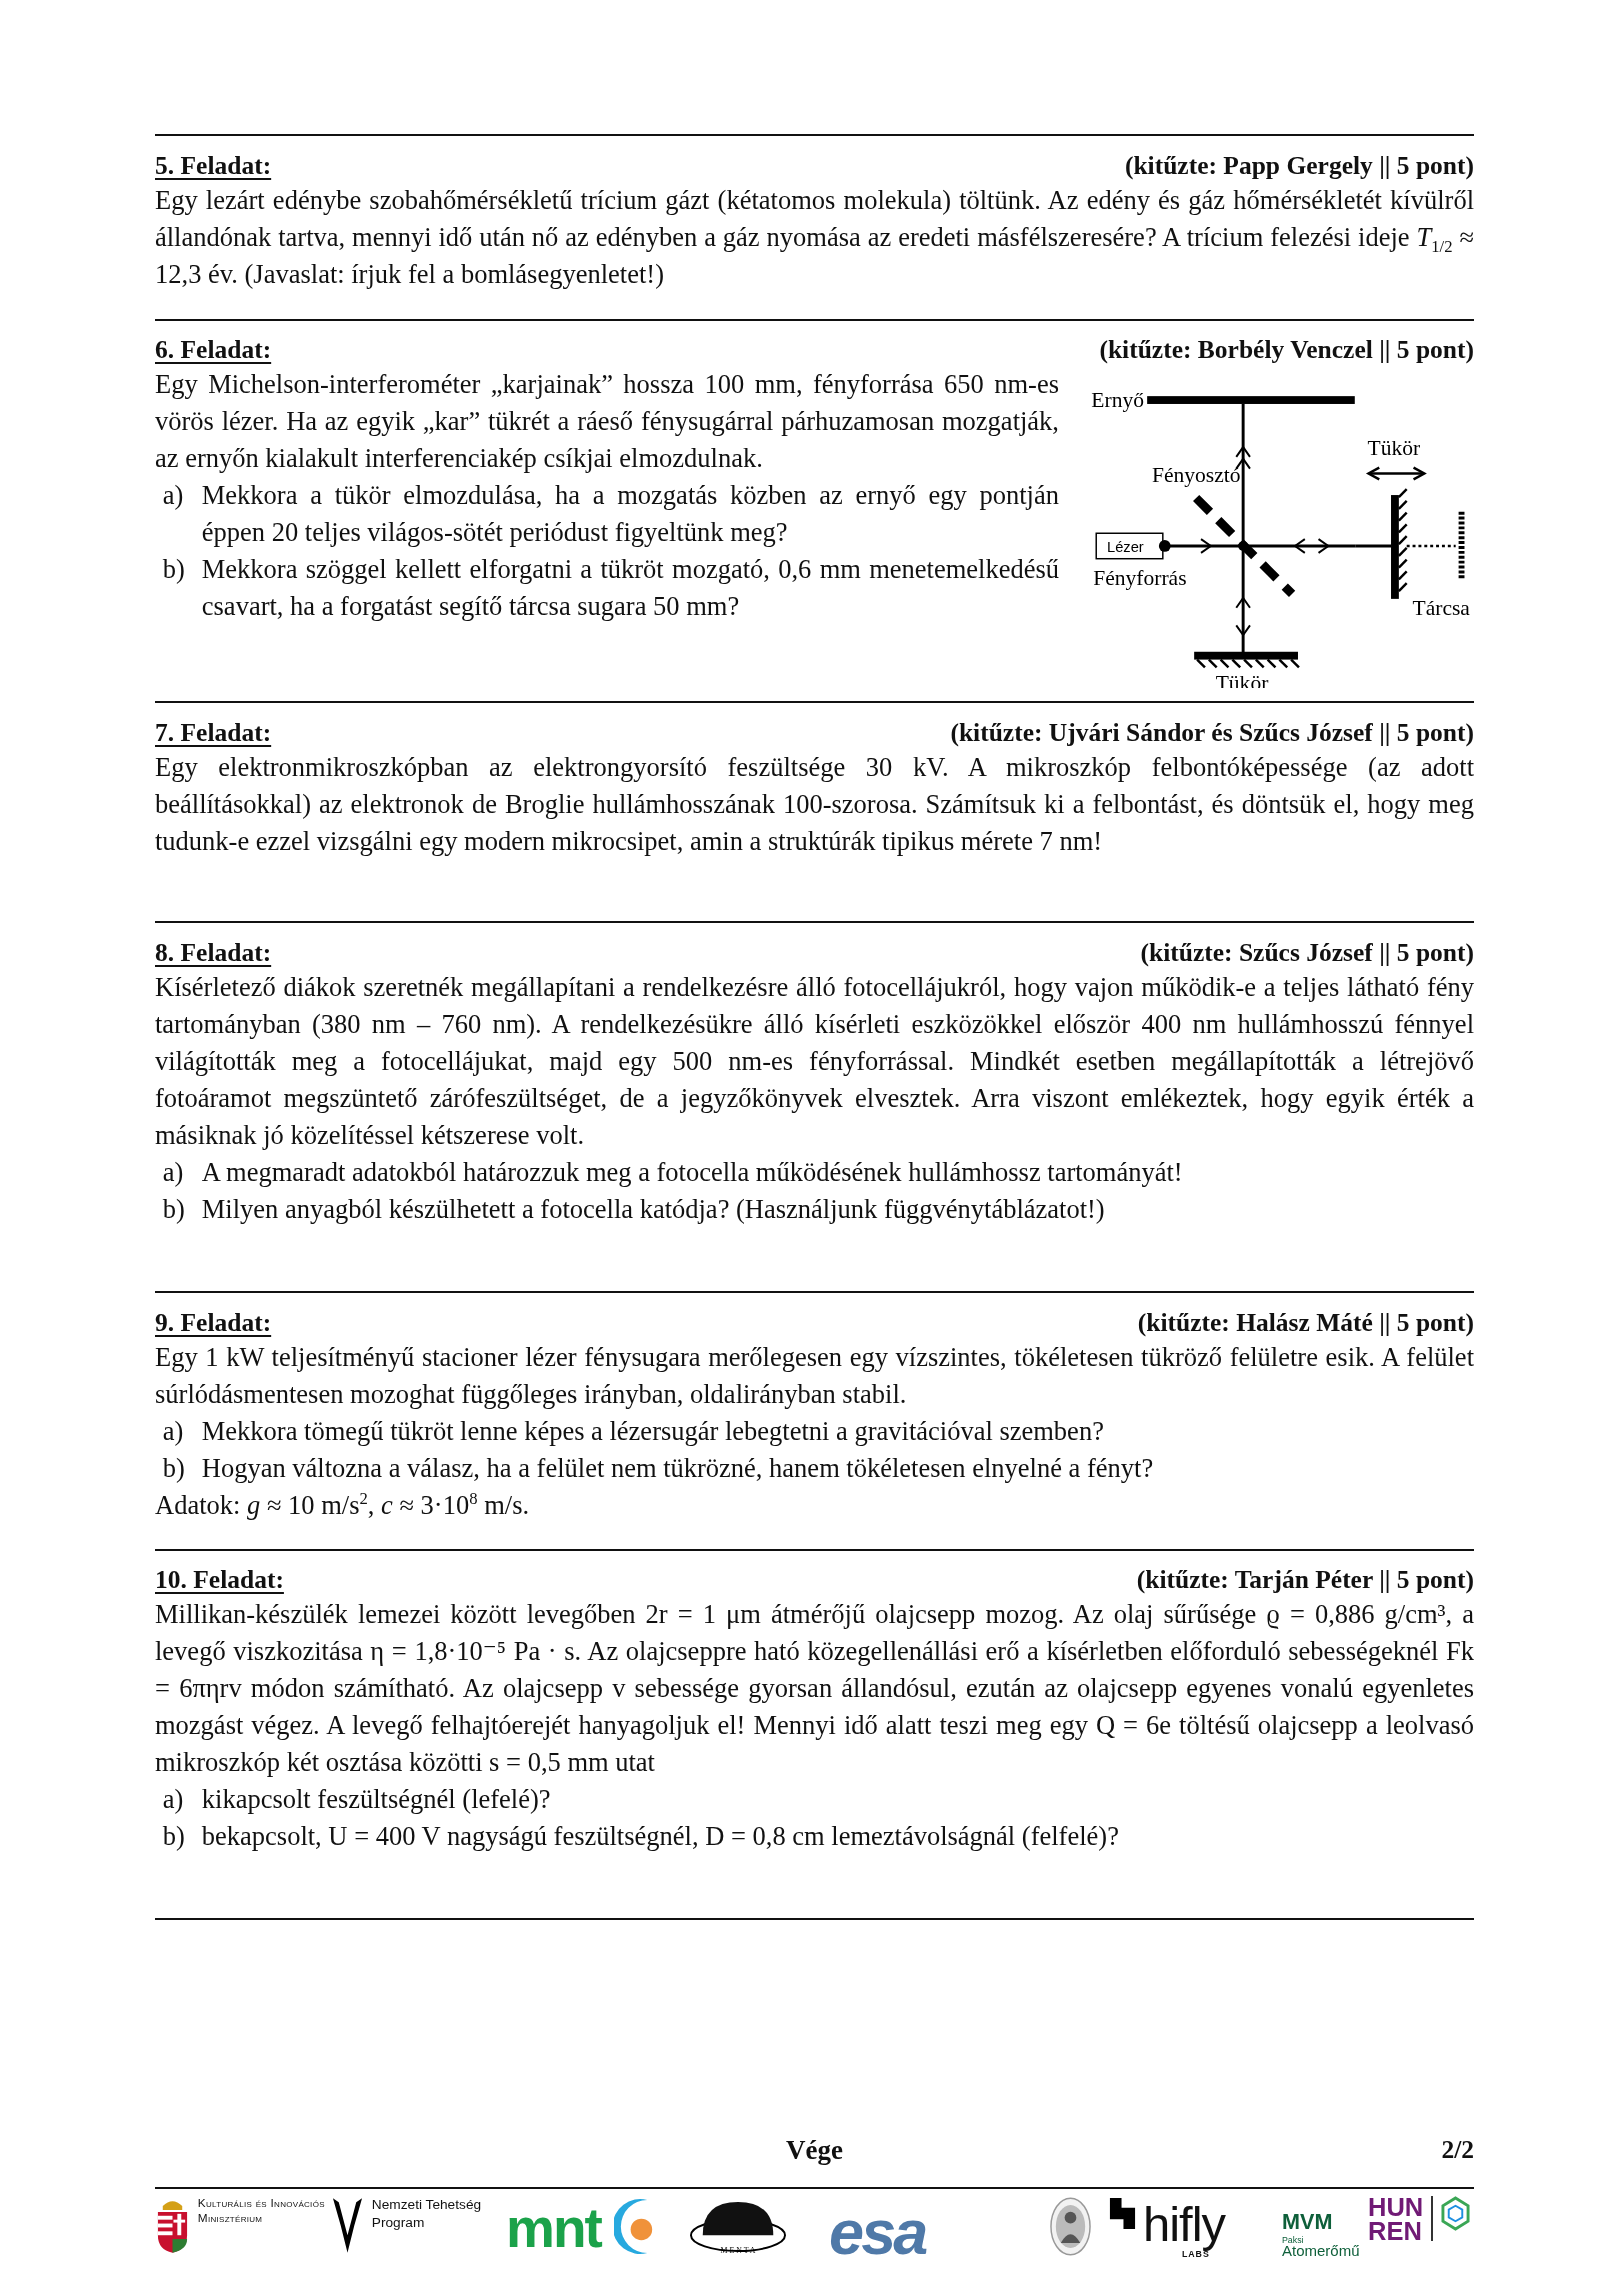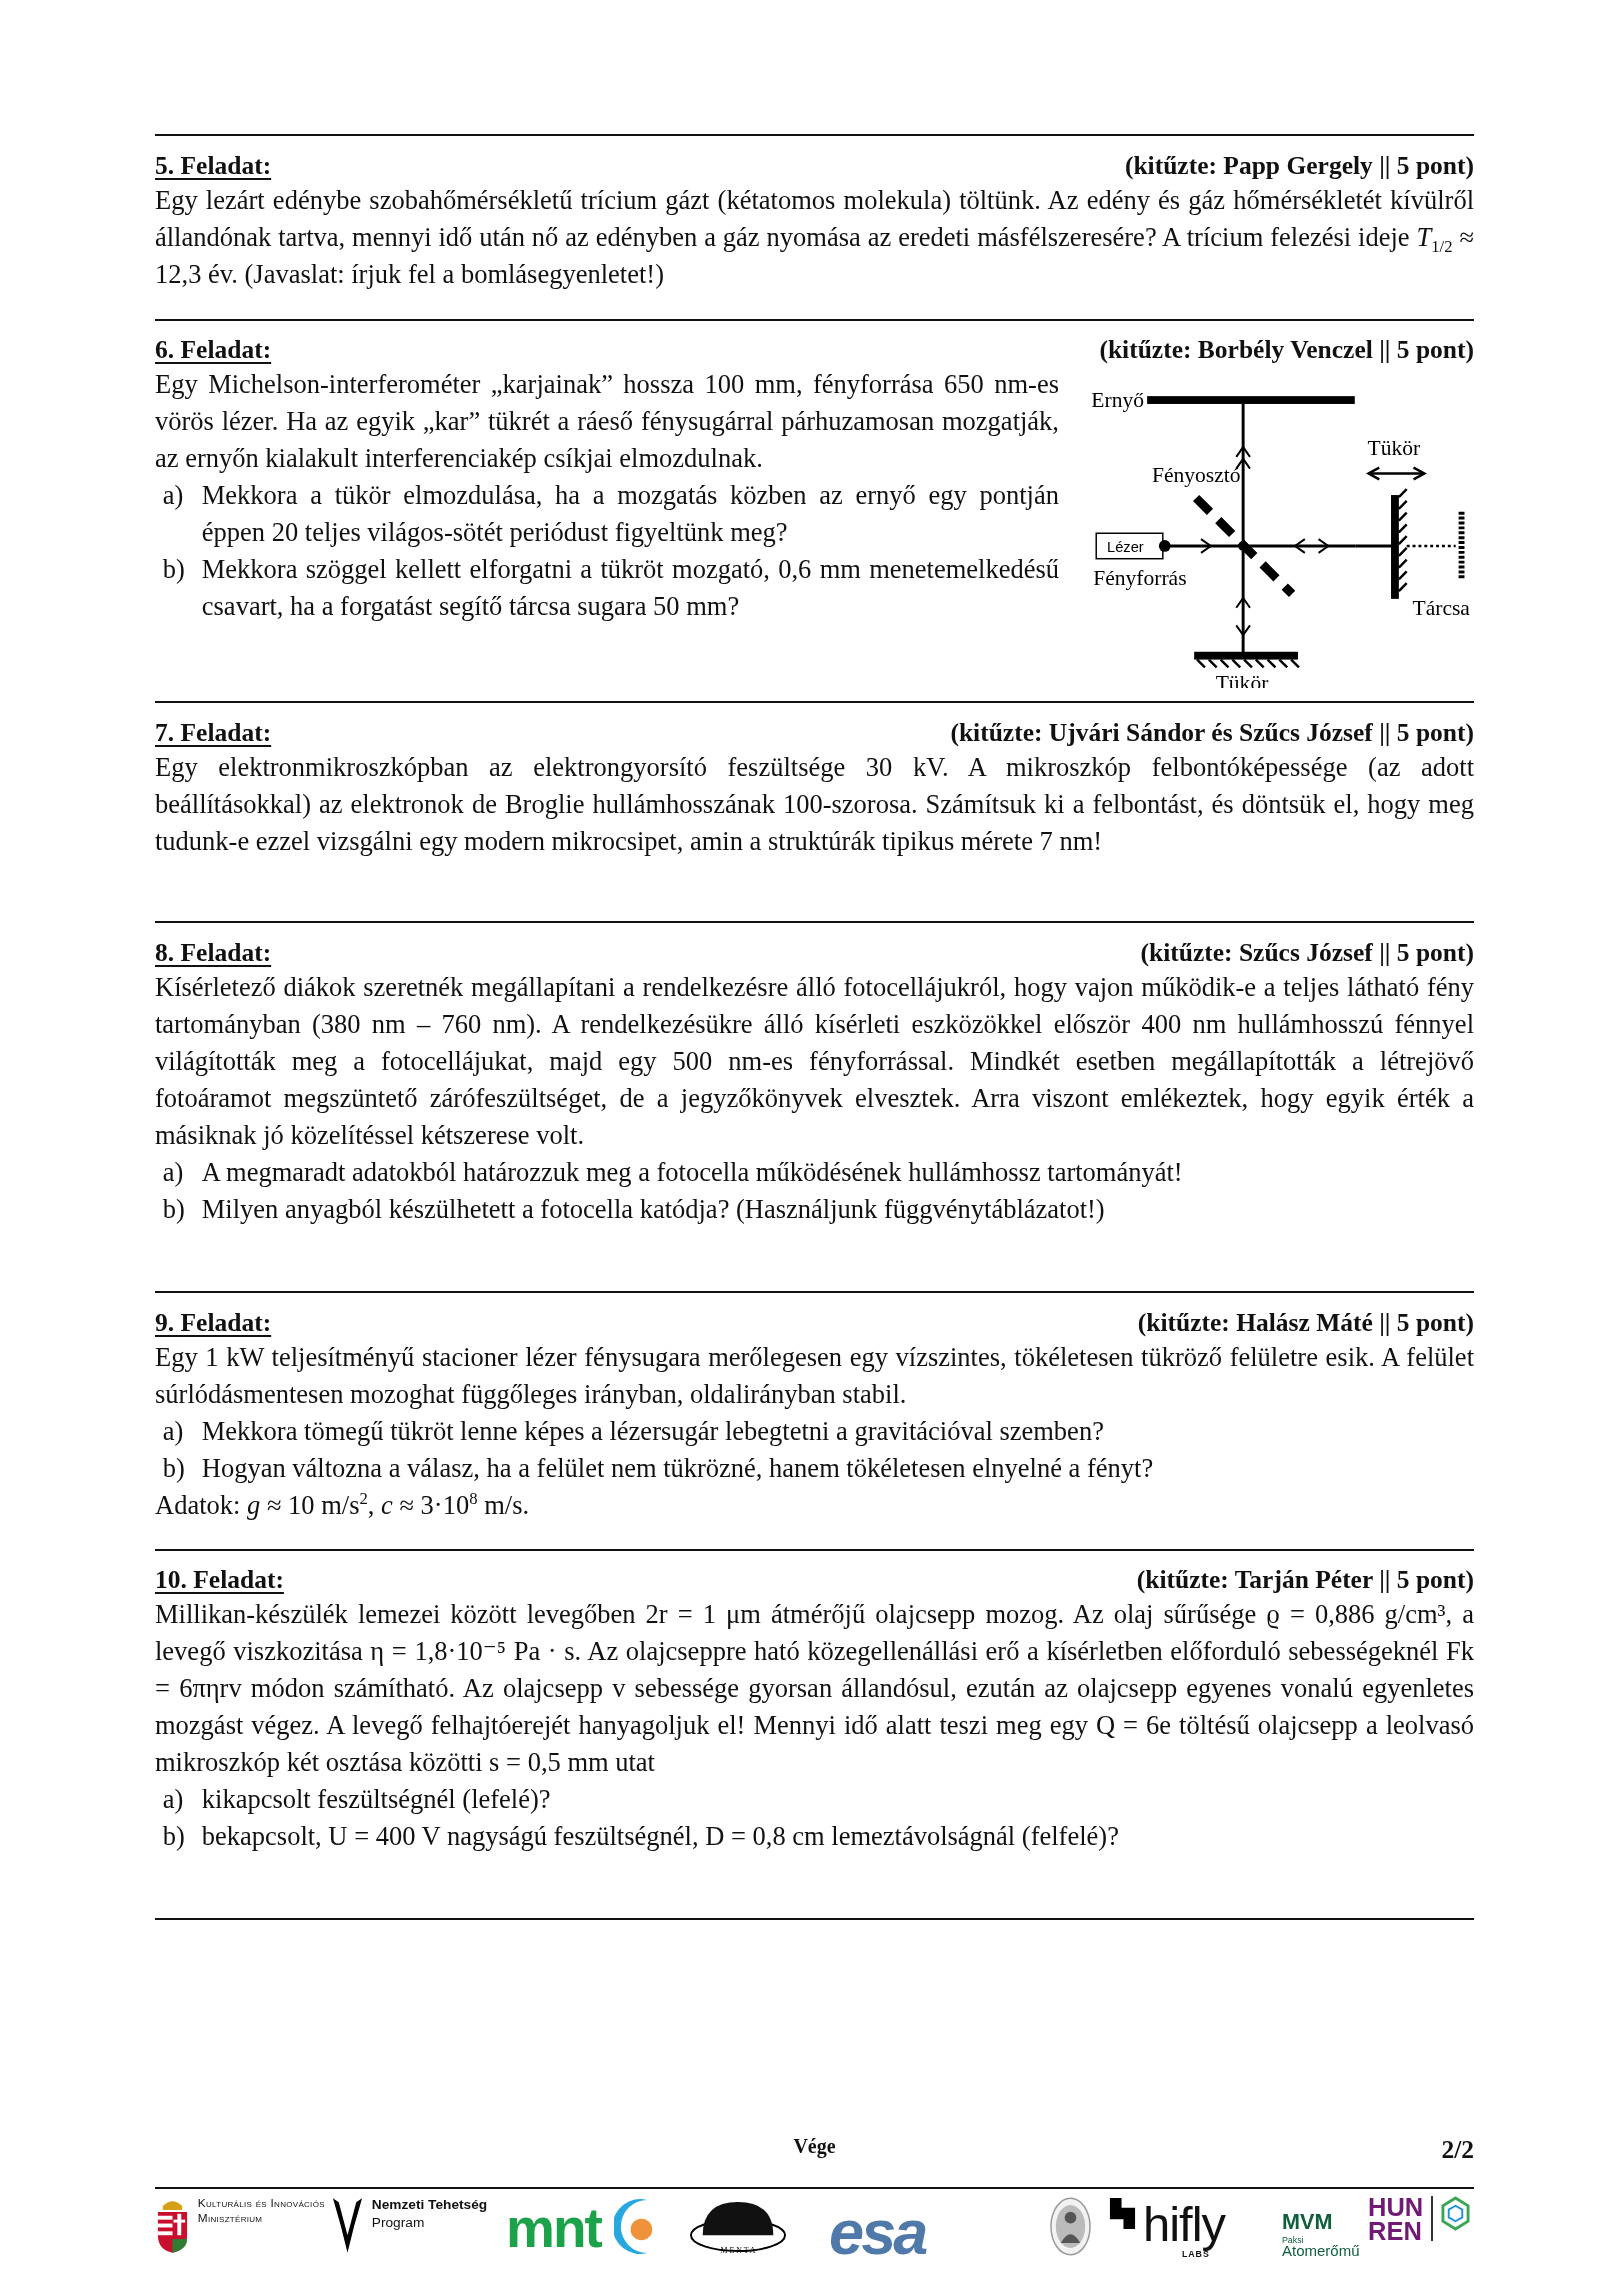--- a/index.html
+++ b/index.html
@@ -14,21 +14,21 @@
   .body { font-size: 26.5px; line-height: 37px; text-align: justify; }
   .body p { margin: 0; }
   .item { display: flex; padding-left: 7.8px; }
   .item .lbl { width: 39px; flex: 0 0 39px; }
   .item .txt { flex: 1; text-align: justify; }
   i.m { font-style: italic; }
   sub, sup { font-size: 16.7px; line-height: 0; }
   .six-text { width: 904px; }
   .diagram { position: absolute; left: 936px; top: 21.6px; width: 412px; height: 333px; }
   .footer-mid { position: absolute; top: 2135px; left: 0; width: 1319px; text-align: center;
-                font-weight: bold; font-size: 20px; }
+                font-weight: bold; font-size: 27px; }
   .footer-page { position: absolute; top: 2135px; right: 0; font-weight: bold; font-size: 25.5px; }
   .logos { position: absolute; top: 2196px; left: 0; width: 1319px; height: 78px; }
   .logo { position: absolute; top: 0; height: 74px; display: flex; align-items: flex-start; }
   .sans { font-family: "Liberation Sans", "DejaVu Sans", sans-serif; }
 </style>
 </head>
 <body>
 
 <div class="page">
 
@@ -225,21 +225,21 @@
       </div>
     </div>
 
     <div class="logo" style="left:176px">
       <svg width="33" height="59" viewBox="0 0 34 60">
         <g fill="#000">
           <path d="M2 2 L10 30 L17 58 L24 30 L32 2 L26 6 L17 40 L8 6 Z"></path>
         </g>
       </svg>
       <div class="sans" style="margin-left:7.8px;font-size:13.7px;line-height:17.6px">
-        <div style="font-weight:bold">Nemzeti Tehetség</div>
+        <div style="font-weight:normal">Nemzeti Tehetség</div>
         <div>Program</div>
       </div>
     </div>
 
     <div class="logo" style="left:351px">
       <span class="sans" style="font-size:55px;font-weight:bold;color:#1ba24a;letter-spacing:-2px">mnt</span>
     </div>
 
     <div class="logo" style="left:459px">
       <svg width="45" height="61" viewBox="0 0 46 62">

